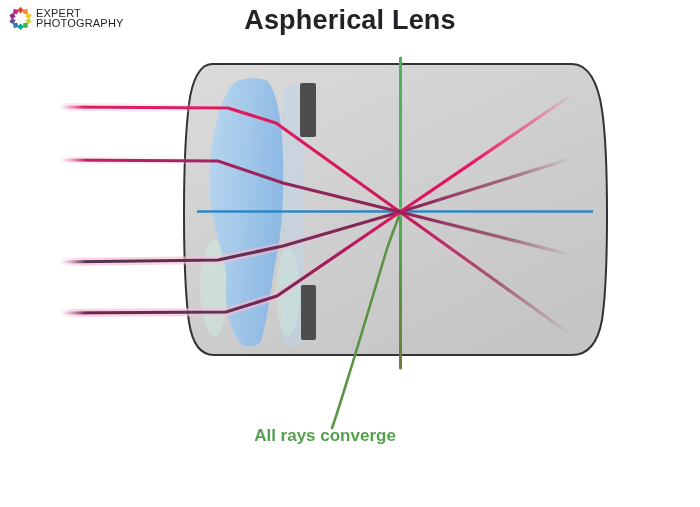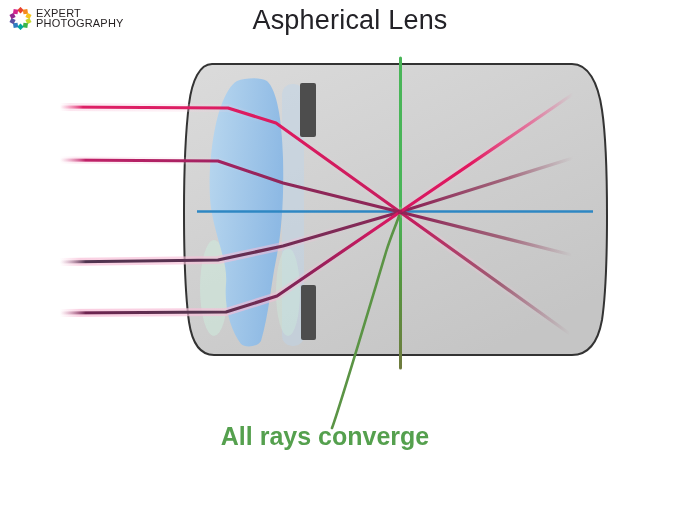--- a/index.html
+++ b/index.html
@@ -3,23 +3,23 @@
 <meta charset="utf-8">
 <style>
   html,body{margin:0;padding:0;background:#ffffff;}
   #page{position:relative;width:700px;height:507px;background:#ffffff;overflow:hidden;
         font-family:"Liberation Sans", sans-serif;}
   #diagram-svg{position:absolute;left:0;top:0;}
   .logo{position:absolute;left:9px;top:7px;display:flex;align-items:flex-start;}
   .logo-text{margin-left:4px;margin-top:1px;font-weight:normal;font-size:11px;
              line-height:10px;letter-spacing:0.2px;color:#231f20;}
   .page-title{position:absolute;left:0;right:0;top:5px;text-align:center;
-              font-size:27px;font-weight:400;color:#232227;letter-spacing:0.2px;}
+              font-size:27px;font-weight:700;color:#232227;letter-spacing:0.2px;}
   .annotation{position:absolute;left:155px;top:423px;width:340px;text-align:center;
-              font-size:25px;font-weight:700;color:#55a04e;line-height:26px;}
+              font-size:17px;font-weight:700;color:#55a04e;line-height:26px;}
 </style>
 </head>
 <body>
 
 <div id="page">
 
   <svg id="diagram-svg" width="700" height="507" viewBox="0 0 700 507">
     <defs id="ray-defs">
       <linearGradient id="bodyGrad" x1="0" y1="0" x2="0.7" y2="1">
         <stop offset="0" stop-color="#dbdbdb"></stop>

